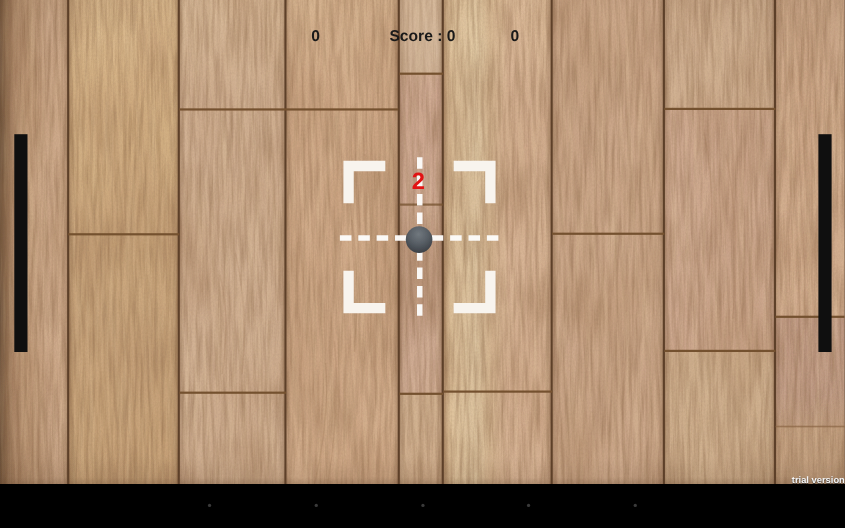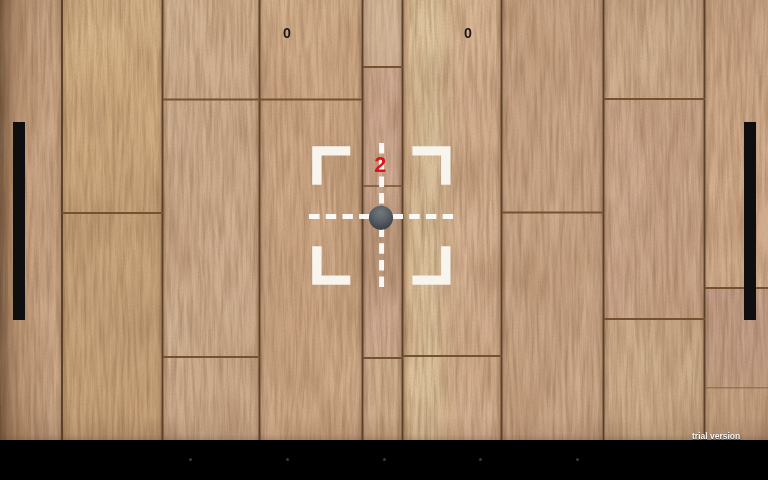--- a/index.html
+++ b/index.html
@@ -216,20 +216,22 @@
     <rect x="604" y="318" width="101" height="2" fill="#74512f"></rect>
 
     <rect x="705" y="287" width="63" height="2" fill="#74512f"></rect>
 
     <rect x="705" y="387" width="63" height="1.5" fill="#8a6544" opacity="0.7"></rect>
   </svg>
 
   <div class="abs" style="left:257px;top:25px;width:60px;text-align:center;
        font-size:14.2px;font-weight:bold;color:#191919;">0</div>
 
+  <div class="abs" style="left:324px;top:25px;width:120px;text-align:center;
+       font-size:14.2px;font-weight:bold;color:#191919;">Score&nbsp;:&nbsp;0</div>
 
   <div class="abs" style="left:438px;top:25px;width:60px;text-align:center;
        font-size:14.2px;font-weight:bold;color:#191919;">0</div>
 
   <div class="abs" style="left:12.5px;top:121.7px;width:12px;height:198.3px;background:#0f0f0f;"></div>
 
   <div class="abs" style="left:743.5px;top:121.7px;width:12px;height:198.3px;background:#0f0f0f;"></div>
 
   <svg class="abs" style="left:280px;top:120px;" width="210" height="180" viewBox="0 0 210 180">
 
@@ -256,21 +258,21 @@
         <stop offset="100%" stop-color="#2f3438"></stop>
       </radialGradient>
       <filter id="ballblur" x="-20%" y="-20%" width="140%" height="140%">
         <feGaussianBlur stdDeviation="0.55"></feGaussianBlur>
       </filter>
     </defs>
 
     <text x="100.3" y="52" text-anchor="middle" font-family="Liberation Sans, sans-serif" font-size="21.5" font-weight="bold" fill="#e21313">2</text>
   </svg>
 
-  <div class="abs" style="left:692px;top:430.5px;width:76px;text-align:left;font-size:8.5px;
+  <div class="abs" style="left:692px;top:430.5px;width:76px;text-align:right;font-size:8.5px;
        font-weight:bold;color:#f5f5f5;text-shadow:0 1px 1px #333;">trial version</div>
 
   <div class="abs" style="left:0;top:440px;width:768px;height:40px;background:#000;"></div>
 
   <div class="abs" style="left:189px;top:458px;width:3px;height:3px;background:#3a3a3a;border-radius:50%;"></div>
 
   <div class="abs" style="left:286px;top:458px;width:3px;height:3px;background:#3a3a3a;border-radius:50%;"></div>
 
   <div class="abs" style="left:383px;top:458px;width:3px;height:3px;background:#3a3a3a;border-radius:50%;"></div>
 

